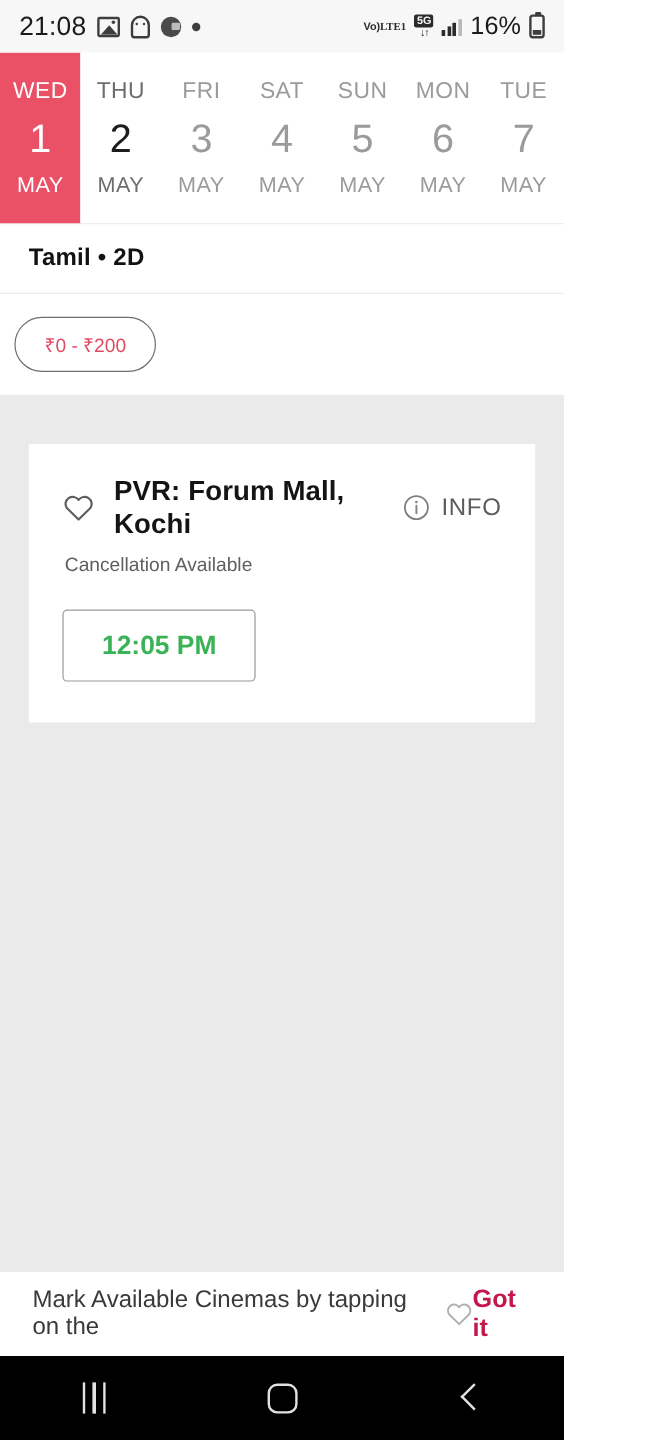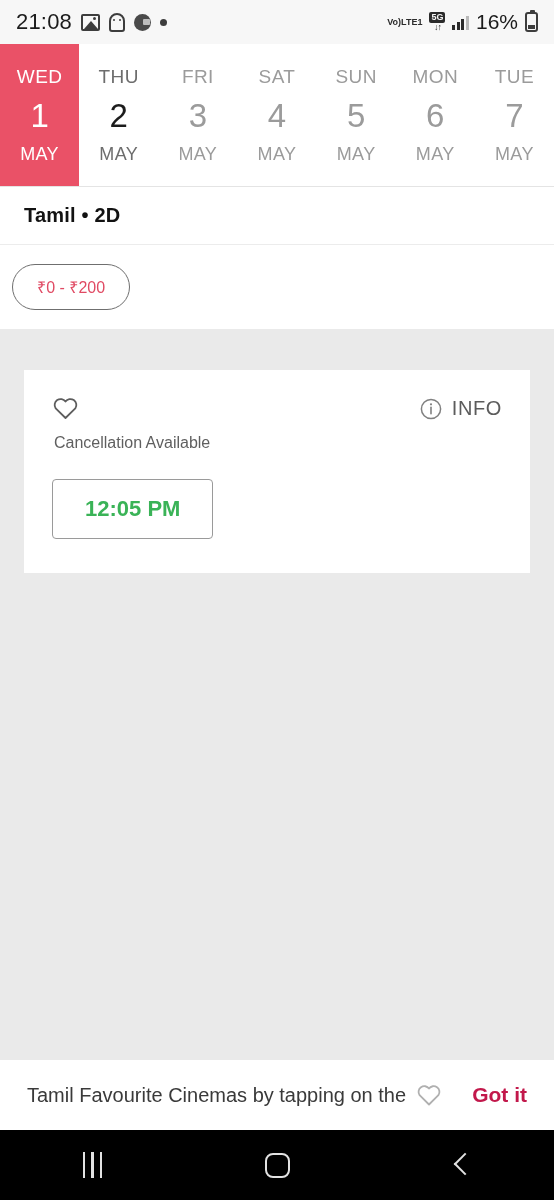--- a/index.html
+++ b/index.html
@@ -2,21 +2,21 @@
 <html><head>
 <meta charset="utf-8">
 <style>
   * { box-sizing: border-box; margin: 0; padding: 0; }
   html, body {
     width: 554px; height: 1200px;
     font-family: "Liberation Sans", sans-serif;
     background: #ffffff;
     overflow: hidden;
   }
-  .phone { position: relative; width: 554px; height: 1200px; display: flex; flex-direction: column; }
+  .phone { position: relative; width: 470px; height: 1200px; display: flex; flex-direction: column; }
 
   
   .statusbar {
     height: 44px; background: #f7f7f7; display: flex; align-items: center;
     padding: 0 16px; flex: 0 0 auto;
   }
   .sb-left { display: flex; align-items: center; gap: 9px; }
   .sb-time { font-size: 22px; color: #1b1b1b; letter-spacing: .2px; }
   .sb-right { margin-left: auto; display: flex; align-items: center; gap: 7px; }
   .ic-photo {
@@ -43,21 +43,21 @@
   .ic-ghost::before { left: 2px; }
   .ic-ghost::after { right: 2px; }
   .ic-dark { width: 17px; height: 17px; border-radius: 50%; background: #4a4a4a; position: relative; }
   .ic-dark::after {
     content:""; position:absolute; right:1px; top:5px; width:7px; height:6px;
     background:#bdbdbd; border-radius:1px;
   }
   .ic-dot { width: 7px; height: 7px; border-radius: 50%; background: #3d3d3d; }
   .volte { display: flex; flex-direction: row; align-items: center; line-height: 1; color:#2b2b2b; }
   .volte b { font-size: 9px; font-weight: 700; }
-  .volte span { font-size: 9px; font-weight: 700; }
+  .volte span { font-size: 9px; font-weight: 700; font-family: Liberation Serif, serif; }
   .net5g { display: flex; flex-direction: column; align-items: center; line-height: 1; }
   .net5g .badge {
     background: #2b2b2b; color: #f7f7f7; font-size: 9px; font-weight: 700;
     padding: 1px 2px; border-radius: 2px;
   }
   .net5g .arrows { font-size: 9px; color: #2b2b2b; letter-spacing: -1px; }
   .bars { display: flex; align-items: flex-end; gap: 1.5px; height: 15px; }
   .bars i { width: 3px; background: #2b2b2b; display: block; }
   .bars i:nth-child(1){height:5px} .bars i:nth-child(2){height:8px}
   .bars i:nth-child(3){height:11px} .bars i:nth-child(4){height:14px; background:#b9b9b9}
@@ -241,39 +241,40 @@
   <div class="chiprow" id="chip-row">
       <div class="chip">₹0 - ₹200</div>
     </div>
 
   <div class="content" id="cinema-list">
       <div class="cinema-card">
         <div class="cc-head">
           <svg class="heart" viewBox="0 0 27 25" aria-hidden="true">
             <path d="M13.5 22 L3.7 12.4 A5.6 5.6 0 0 1 13.5 5.6 A5.6 5.6 0 0 1 23.3 12.4 Z" fill="none" stroke="#5d5d5d" stroke-width="1.8" stroke-linejoin="round"></path>
           </svg>
+          <span class="cc-name">PVR: Forum Mall, Kochi</span>
           <span class="cc-info">
             <svg width="24" height="24" viewBox="0 0 24 24" aria-hidden="true">
               <circle cx="12" cy="12" r="9.6" fill="none" stroke="#808080" stroke-width="1.5"></circle>
               <circle cx="12" cy="7.3" r="1.1" fill="#808080"></circle>
               <line x1="12" y1="10.4" x2="12" y2="16.8" stroke="#808080" stroke-width="1.6" stroke-linecap="round"></line>
             </svg>
             <span class="ilabel">INFO</span>
           </span>
         </div>
         <div class="cc-sub">Cancellation Available</div>
         <div class="showtimes">
           <div class="showtime">12:05 PM</div>
         </div>
       </div>
     </div>
 
   <div class="banner">
     <span class="btxt">
-      <span>Tamil Favourite Cinemas by tapping on the</span>
+      <span>Mark Available Cinemas by tapping on the</span>
       <svg width="26" height="24" viewBox="0 0 26 24" aria-hidden="true">
         <path d="M13 21.5 L3.6 12.2 A5.4 5.4 0 0 1 13 5.6 A5.4 5.4 0 0 1 22.4 12.2 Z" fill="none" stroke="#b0b0b0" stroke-width="1.8" stroke-linejoin="round"></path>
       </svg>
     </span>
     <span class="gotit">Got it</span>
   </div>
 
   <div class="navbar">
     <div class="nav-btn">
       <span class="nav-recents">

